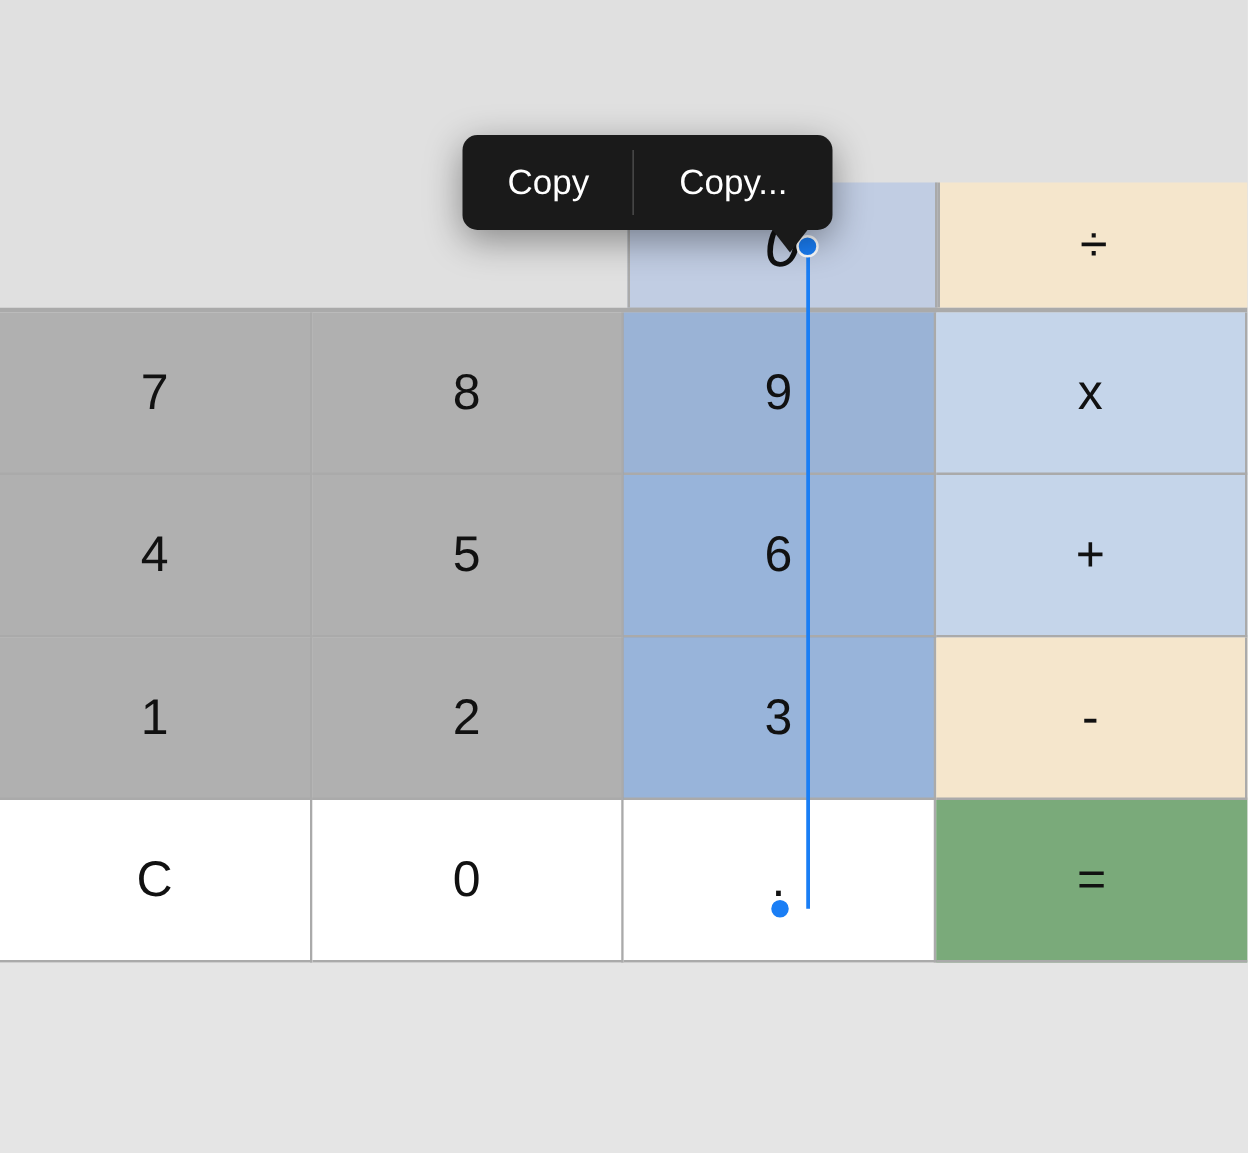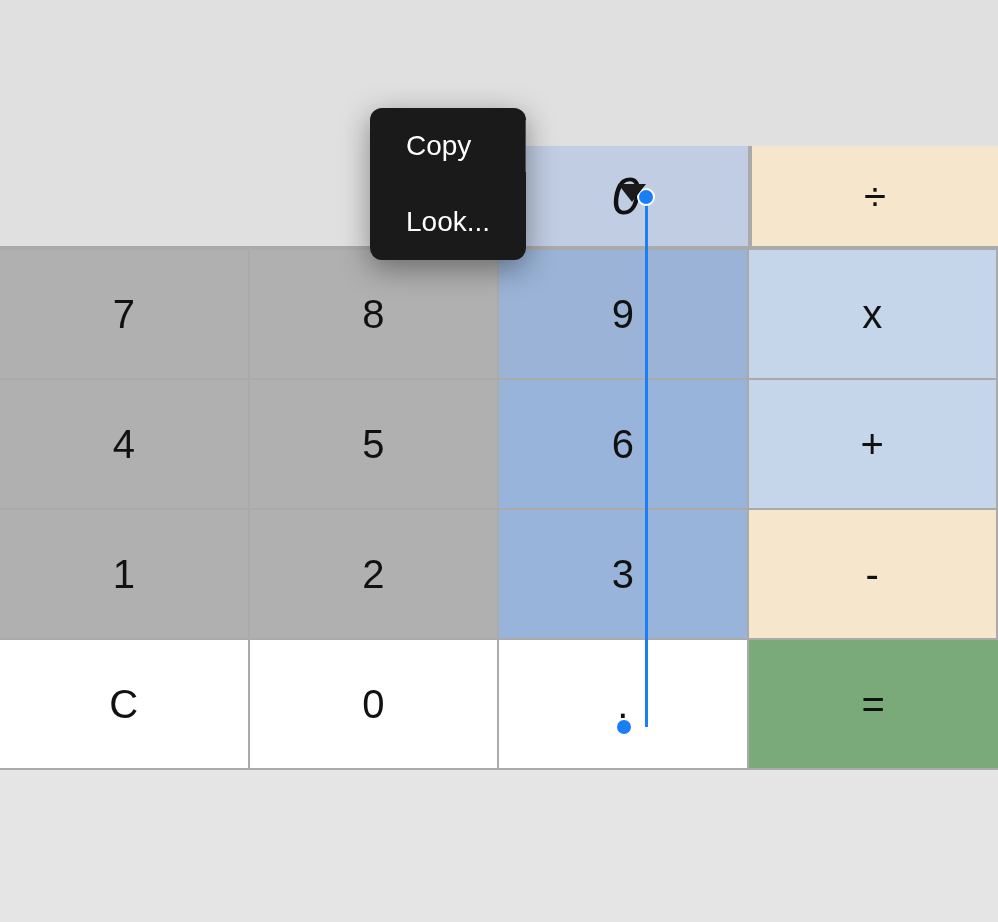--- a/index.html
+++ b/index.html
@@ -124,21 +124,21 @@
     }
 
     
     .context-menu {
       position: absolute;
       top: 108px;
       left: 370px;
       background: #1a1a1a;
       border-radius: 12px;
       display: flex;
-      flex-direction: column;
+      flex-direction: row;
       overflow: hidden;
       z-index: 100;
       box-shadow: 0 8px 30px rgba(0,0,0,0.4);
     }
 
     .context-menu-item {
       color: #ffffff;
       font-size: 28px;
       font-weight: 400;
       padding: 22px 36px;
@@ -209,21 +209,21 @@
     .cell-9-highlight {
       background: rgba(80, 130, 200, 0.5);
     }
 
   </style>
 </head>
 <body>
 
 <div class="context-menu">
   <div class="context-menu-item">Copy</div>
-  <div class="context-menu-item">Look...</div>
+  <div class="context-menu-item">Copy...</div>
 </div>
 
 <div class="context-menu-arrow"></div>
 
 <div class="top-area">
   <div class="display-row">
     <div class="display-main"></div>
     <div class="display-zero-cell">
       <span class="display-zero">0</span>
     </div>

